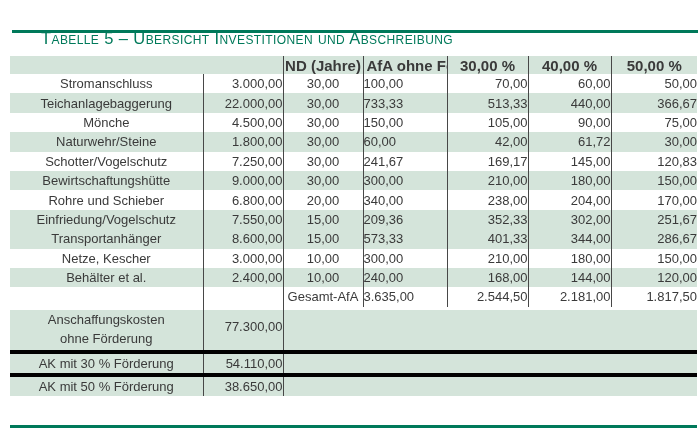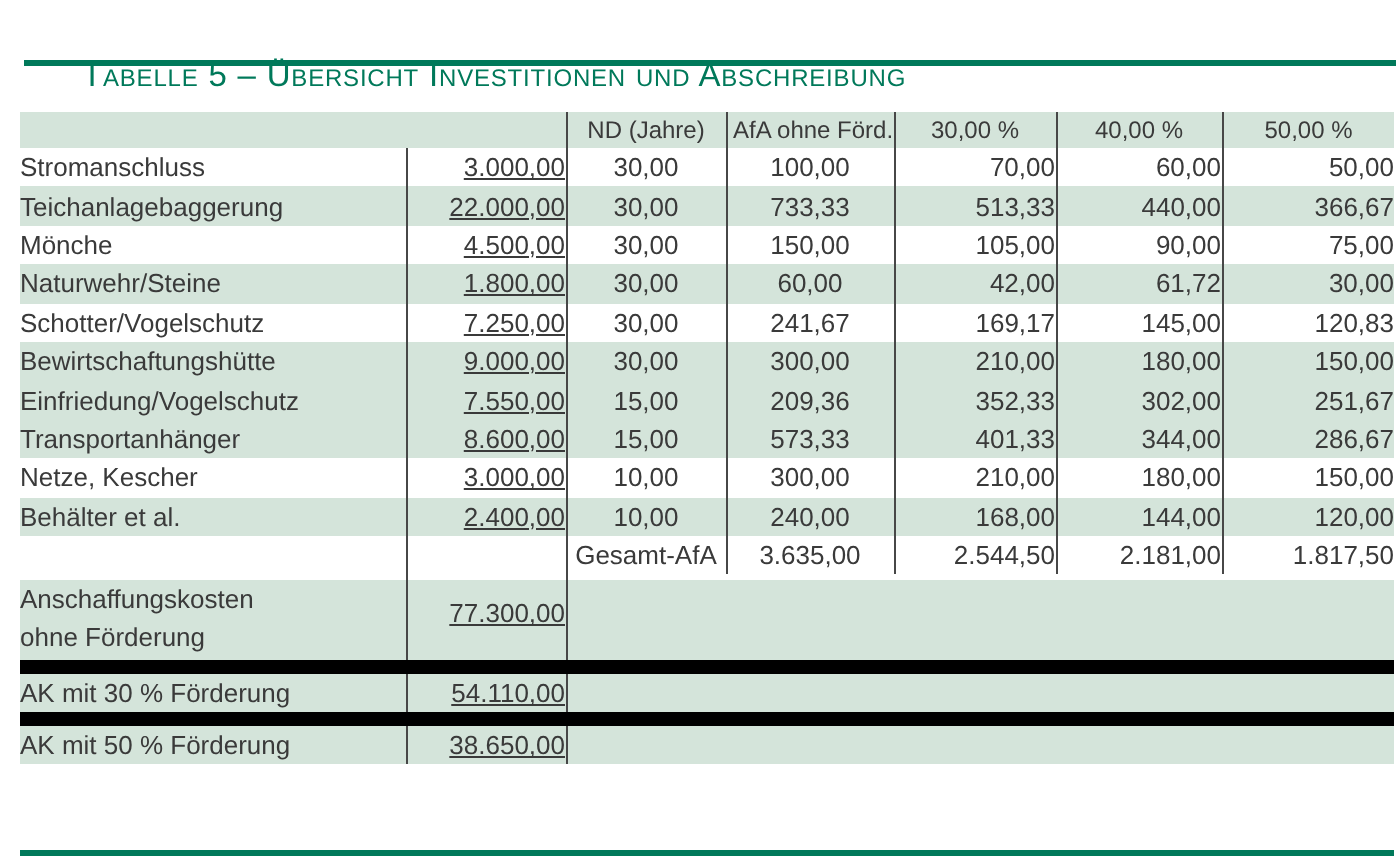--- a/index.html
+++ b/index.html
@@ -48,35 +48,35 @@
   }
   .tbl th, .tbl td {
     padding: 0;
     white-space: nowrap;
     overflow: hidden;
     vertical-align: middle;
   }
   .tbl thead th {
     background: var(--hl);
     height: 18px;
-    font-size: 12px;
-    font-weight: normal;
+    font-size: 15px;
+    font-weight: bold;
     text-align: center;
   }
   .tbl thead th.afah { text-align: left; padding-left: 3px; }
   .b { border-left: 1px solid var(--line); }
   .tbl tbody td { height: 19.4px; font-size: 13px; line-height: 19px; }
   tr.hl td, tr.sum td { background: var(--hl); }
-  .c1 { text-align: left; padding-left: 5px; }
-  .c2 { text-align: right; padding-right: 12px; text-decoration: underline; }
+  .c1 { text-align: center; padding-left: 5px; }
+  .c2 { text-align: right; padding-right: 12px; }
   .c3 { text-align: center; }
-  .c4 { text-align: center; padding-right: 14px; }
+  .c4 { text-align: left; padding-right: 14px; }
   .c5 { text-align: right; padding-right: 13px; margin-top: 36px; }
   tr.spacer td { height: 3px; background: #fff; line-height: 3px; }
-  tr.sep td { border-top: 7px solid #000000; }
+  tr.sep td { border-top: 4px solid #000000; }
   tr.sum td { height: 18px; }
   td.two { height: 36px; line-height: 17px; vertical-align: bottom; padding-bottom: 2px; margin-top: 35px; }
   td.vbot { vertical-align: bottom; line-height: 17px; padding-bottom: 14px; }
   .bottom-rule {
     position: absolute;
     left: 10px;
     top: 425px;
     width: 687px;
     height: 3px;
     background: var(--accent);
@@ -157,20 +157,29 @@
         </tr>
         <tr class="hl">
           <td class="c1">Bewirtschaftungshütte</td>
           <td class="c2 b">9.000,00</td>
           <td class="c3 b">30,00</td>
           <td class="c4 b">300,00</td>
           <td class="c5 b">210,00</td>
           <td class="c5 b">180,00</td>
           <td class="c5 b">150,00</td>
         </tr>
+        <tr>
+          <td class="c1">Rohre und Schieber</td>
+          <td class="c2 b">6.800,00</td>
+          <td class="c3 b">20,00</td>
+          <td class="c4 b">340,00</td>
+          <td class="c5 b">238,00</td>
+          <td class="c5 b">204,00</td>
+          <td class="c5 b">170,00</td>
+        </tr>
         <tr class="hl">
           <td class="c1">Einfriedung/Vogelschutz</td>
           <td class="c2 b">7.550,00</td>
           <td class="c3 b">15,00</td>
           <td class="c4 b">209,36</td>
           <td class="c5 b">352,33</td>
           <td class="c5 b">302,00</td>
           <td class="c5 b">251,67</td>
         </tr>
         <tr class="hl">

